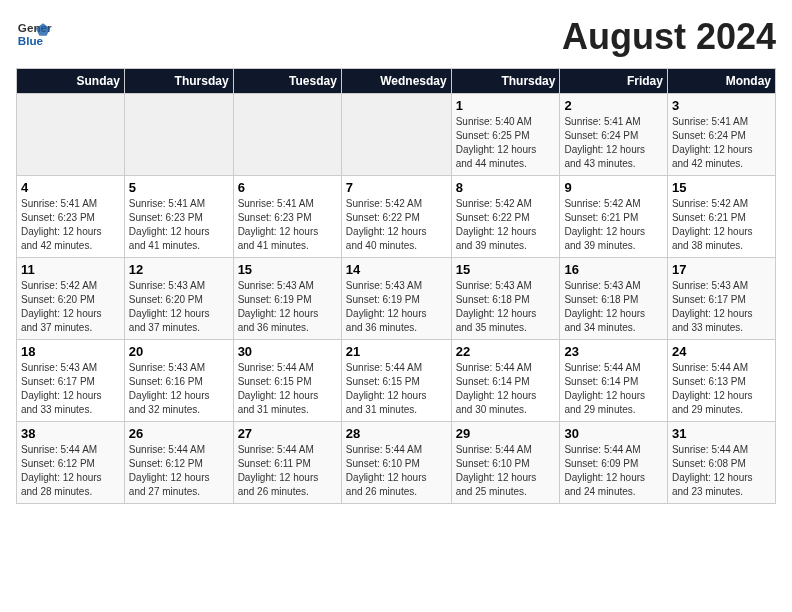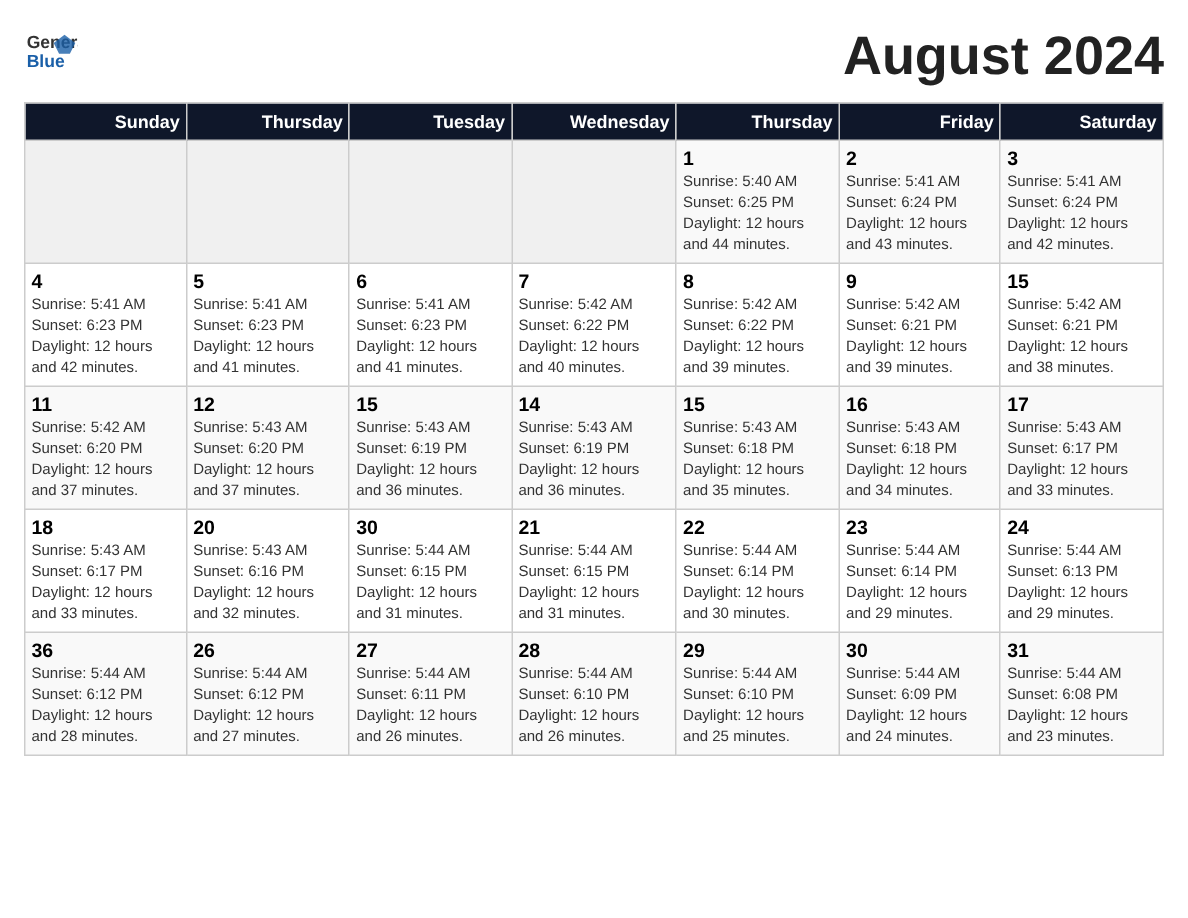--- a/index.html
+++ b/index.html
@@ -94,21 +94,21 @@
 
 <table>
   <thead>
     <tr id="header-row">
     <th>Sunday</th>
         <th>Thursday</th>
         <th>Tuesday</th>
         <th>Wednesday</th>
         <th>Thursday</th>
         <th>Friday</th>
-        <th>Saturday</th>
+        <th>Monday</th>
       </tr>
   </thead>
   <tbody id="calendar-body">
   <tr>
         <td class="empty-cell"></td>
         <td class="empty-cell"></td>
         <td class="empty-cell"></td>
         <td class="empty-cell"></td>
         <td>
           <div class="day-number">1</div>
@@ -280,21 +280,21 @@
         <td>
           <div class="day-number">24</div>
           <div class="day-info" style="white-space: pre-line;">Sunrise: 5:44 AM
 Sunset: 6:13 PM
 Daylight: 12 hours
 and 29 minutes.</div>
         </td>
       </tr>
       <tr>
         <td>
-          <div class="day-number">36</div>
+          <div class="day-number">38</div>
           <div class="day-info" style="white-space: pre-line;">Sunrise: 5:44 AM
 Sunset: 6:12 PM
 Daylight: 12 hours
 and 28 minutes.</div>
         </td>
         <td>
           <div class="day-number">26</div>
           <div class="day-info" style="white-space: pre-line;">Sunrise: 5:44 AM
 Sunset: 6:12 PM
 Daylight: 12 hours

